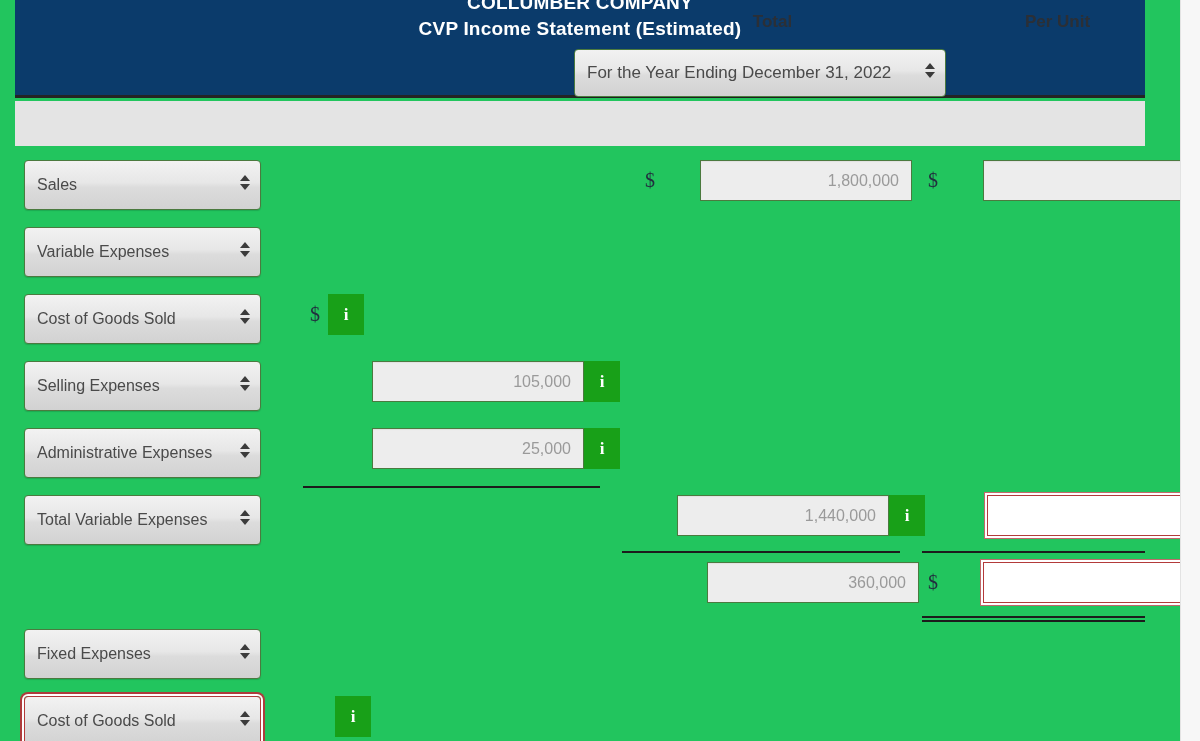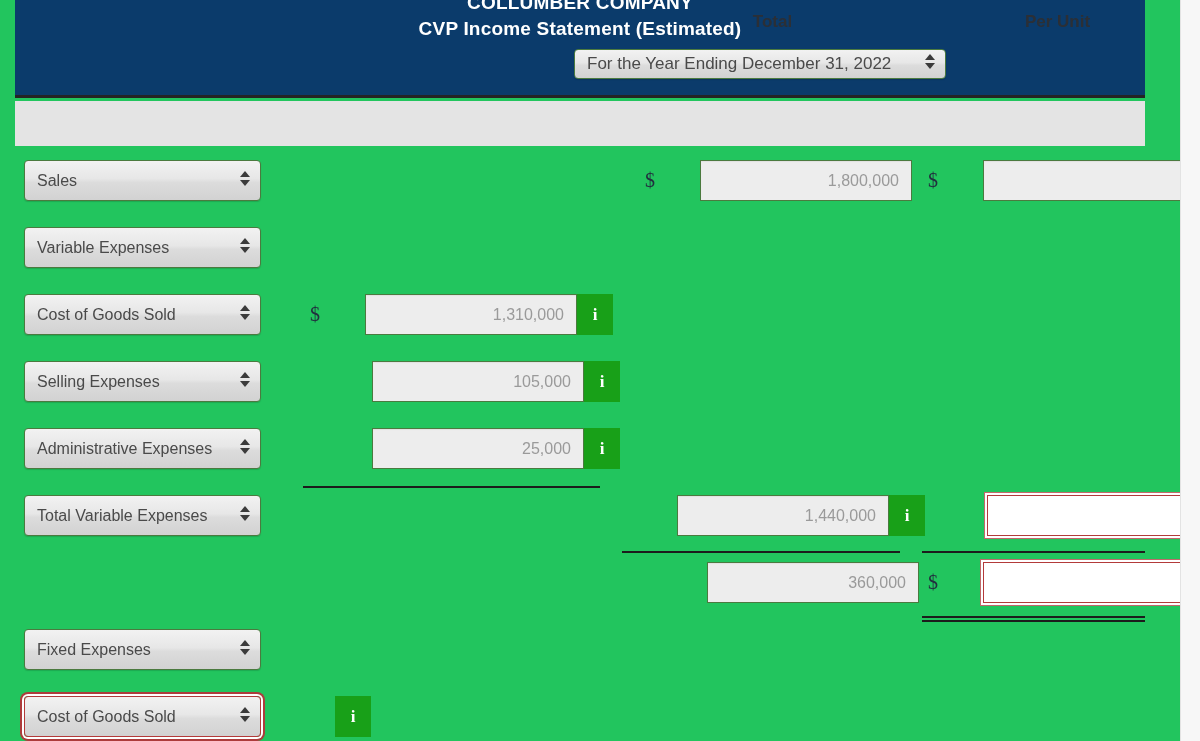--- a/index.html
+++ b/index.html
@@ -58,40 +58,40 @@
     width:11px;height:20px;
   }
   .sel .spin i{
     display:block;width:0;height:0;margin:0 auto;
     border-left:5px solid transparent;border-right:5px solid transparent;
   }
   .sel .spin i.up{border-bottom:6px solid #3b3b3b;margin-bottom:3px;}
   .sel .spin i.dn{border-top:6px solid #3b3b3b;}
 
   #period-select{
-    position:absolute;left:574px;top:49px;width:372px;height:30px;
+    position:absolute;left:574px;top:49px;width:372px;height:48px;
     font-size:17px;
   }
   
   #col-band{
     position:absolute;left:15px;top:101px;width:1130px;height:45px;
     background:#e4e4e4;
   }
   .col-h{
     position:absolute;top:12px;
     font-size:17px;font-weight:bold;color:#2b2f36;
     text-align:center;
   }
   #col-total{left:660px;width:225px;}
   #col-unit{left:945px;width:225px;}
 
   
   .row{position:absolute;left:0;width:1180px;height:60px;}
   .acct{
-    position:absolute;left:24px;top:5px;width:237px;height:41px;
+    position:absolute;left:24px;top:5px;width:237px;height:50px;
   }
   .acct.red{left:24px;top:5px;}
 
   
   .grp{position:absolute;display:flex;align-items:center;}
   .dollar{
     font-size:20px;color:#22303f;margin-right:8px;
     font-family:"Liberation Serif", serif;
   }
   .field{
@@ -175,21 +175,20 @@
       <div class="row" style="top: 289px;">
         <div class="acct sel">
           <span>Cost of Goods Sold</span>
           <span class="spin">
             <i class="up"></i>
             <i class="dn"></i>
           </span>
         </div>
         <div class="grp" style="left: 310px; top: 5px;">
           <span class="dollar" style="visibility: visible; width: auto; margin-right: 8px;">$</span>
-          <div class="field" style="width: 212px;">1,310,000</div>
           <div class="info">i</div>
         </div>
       </div>
       <div class="row" style="top: 356px;">
         <div class="acct sel">
           <span>Selling Expenses</span>
           <span class="spin">
             <i class="up"></i>
             <i class="dn"></i>
           </span>

